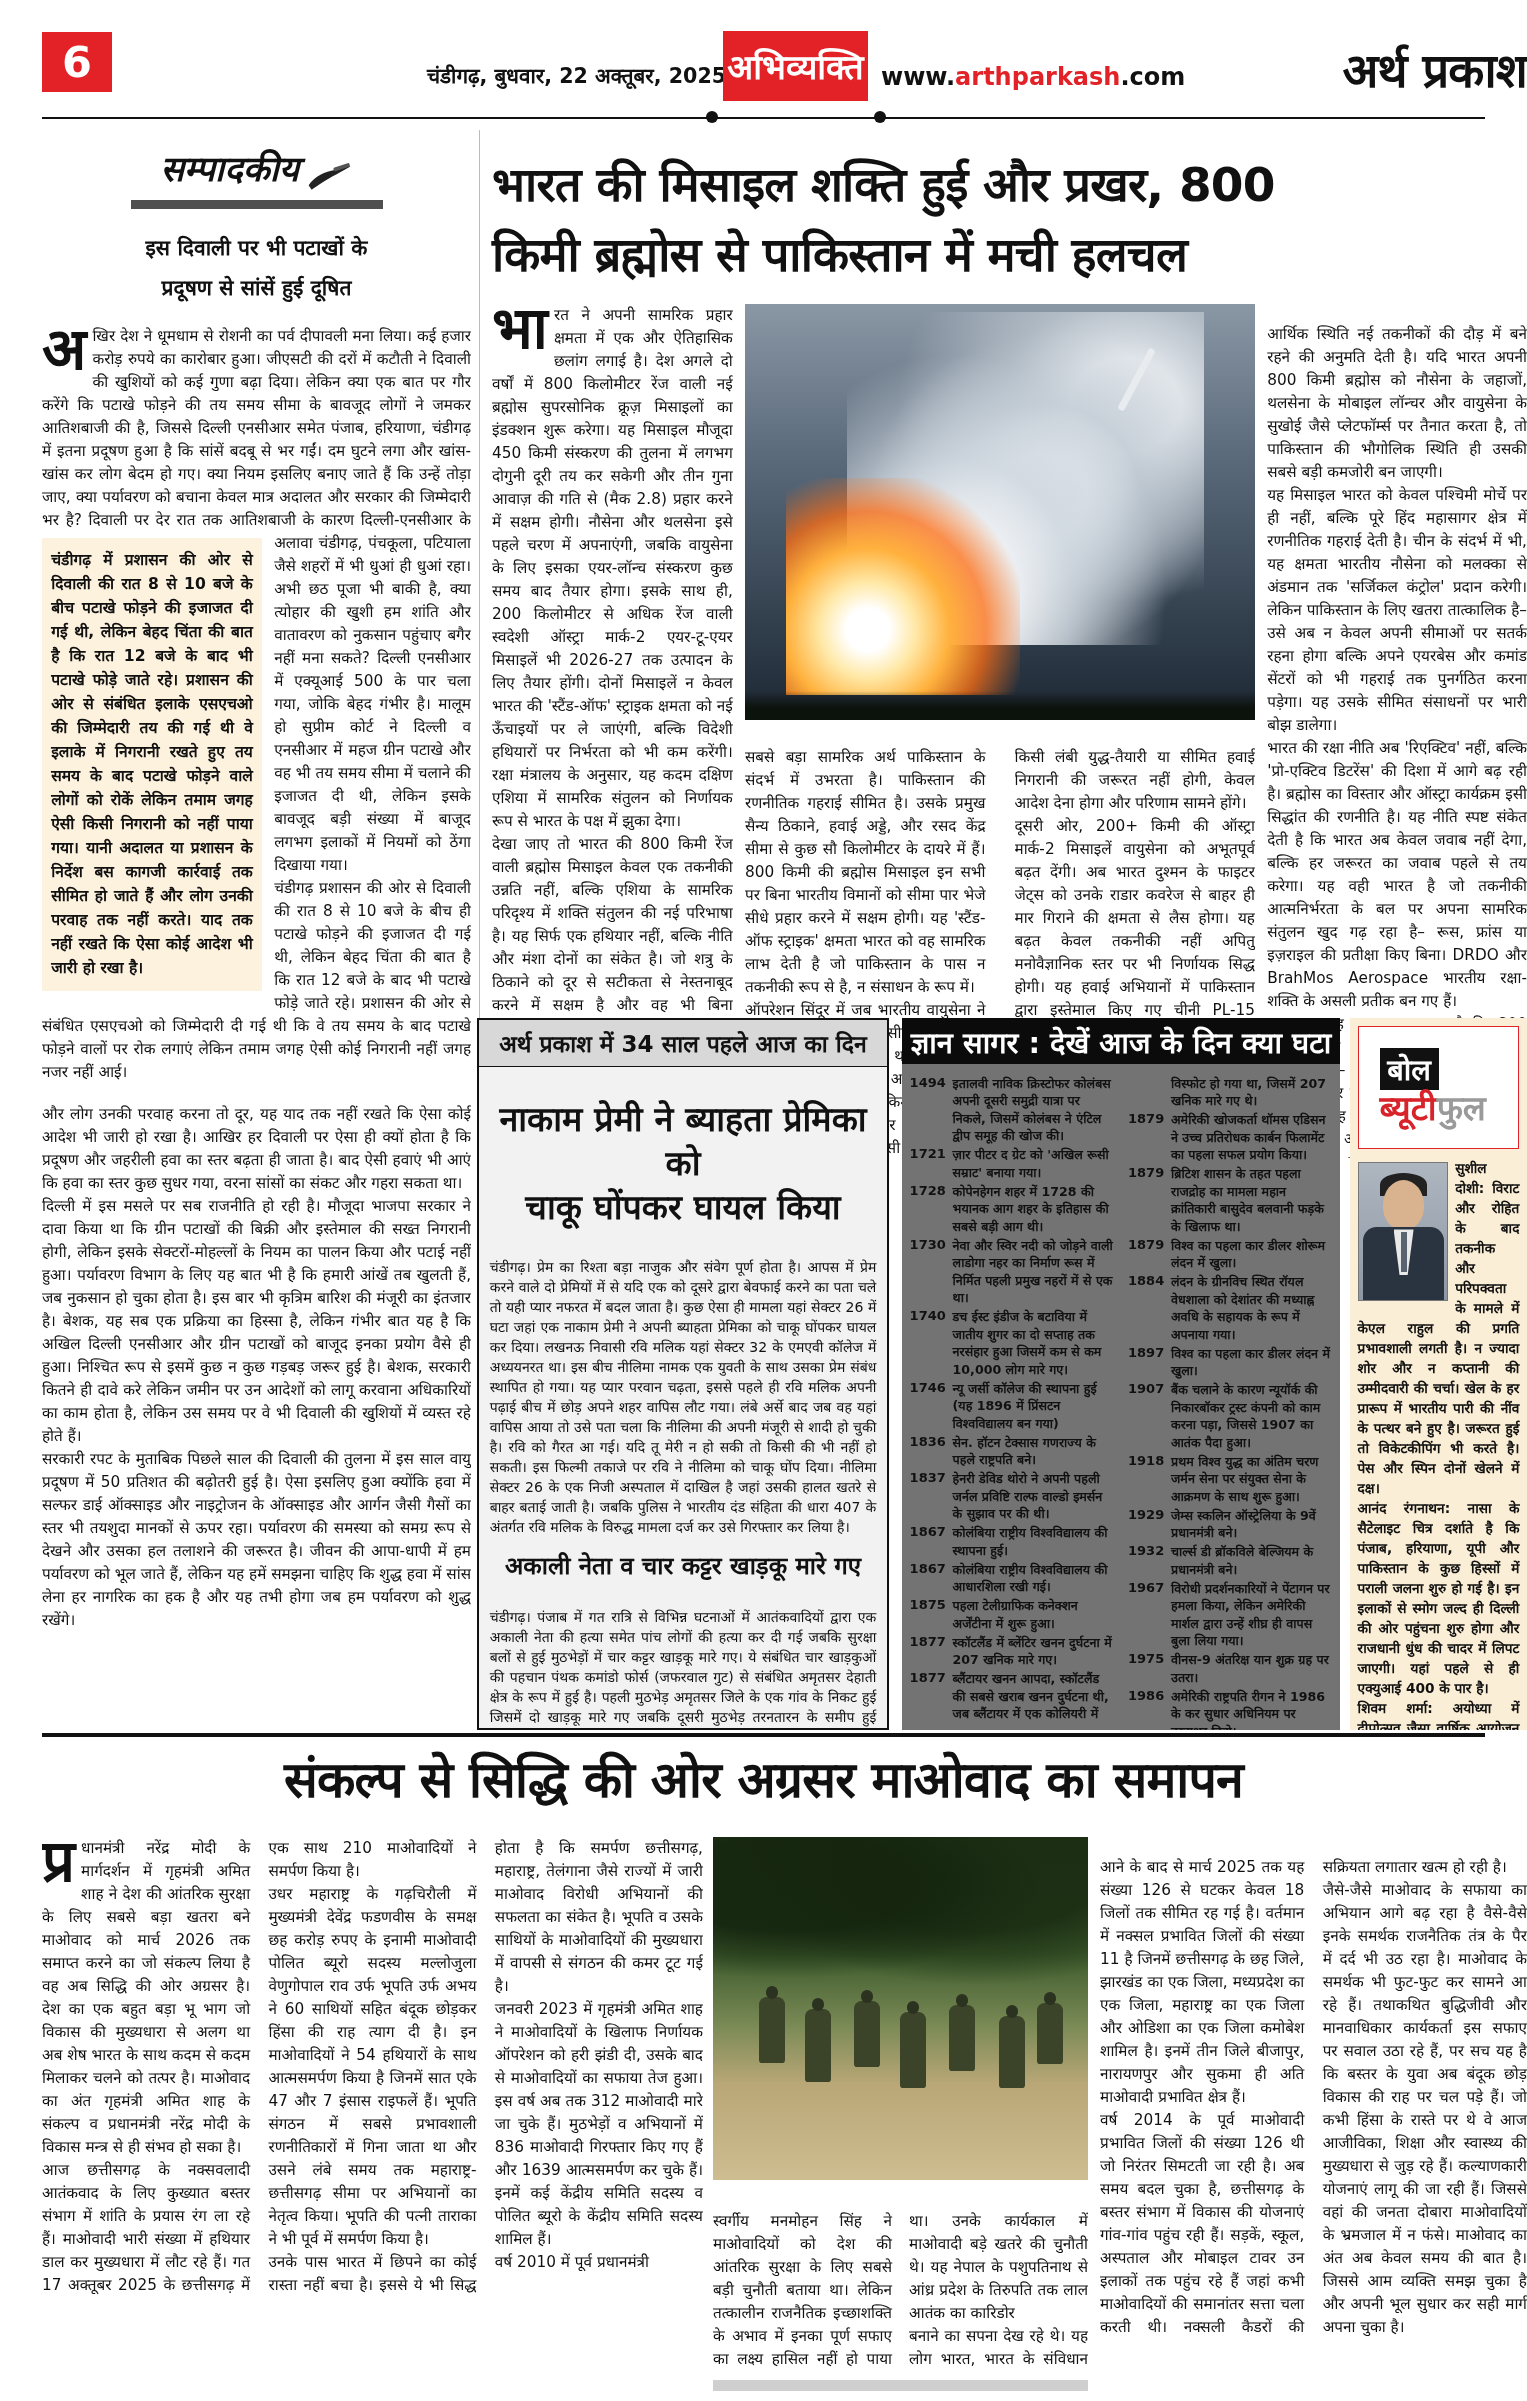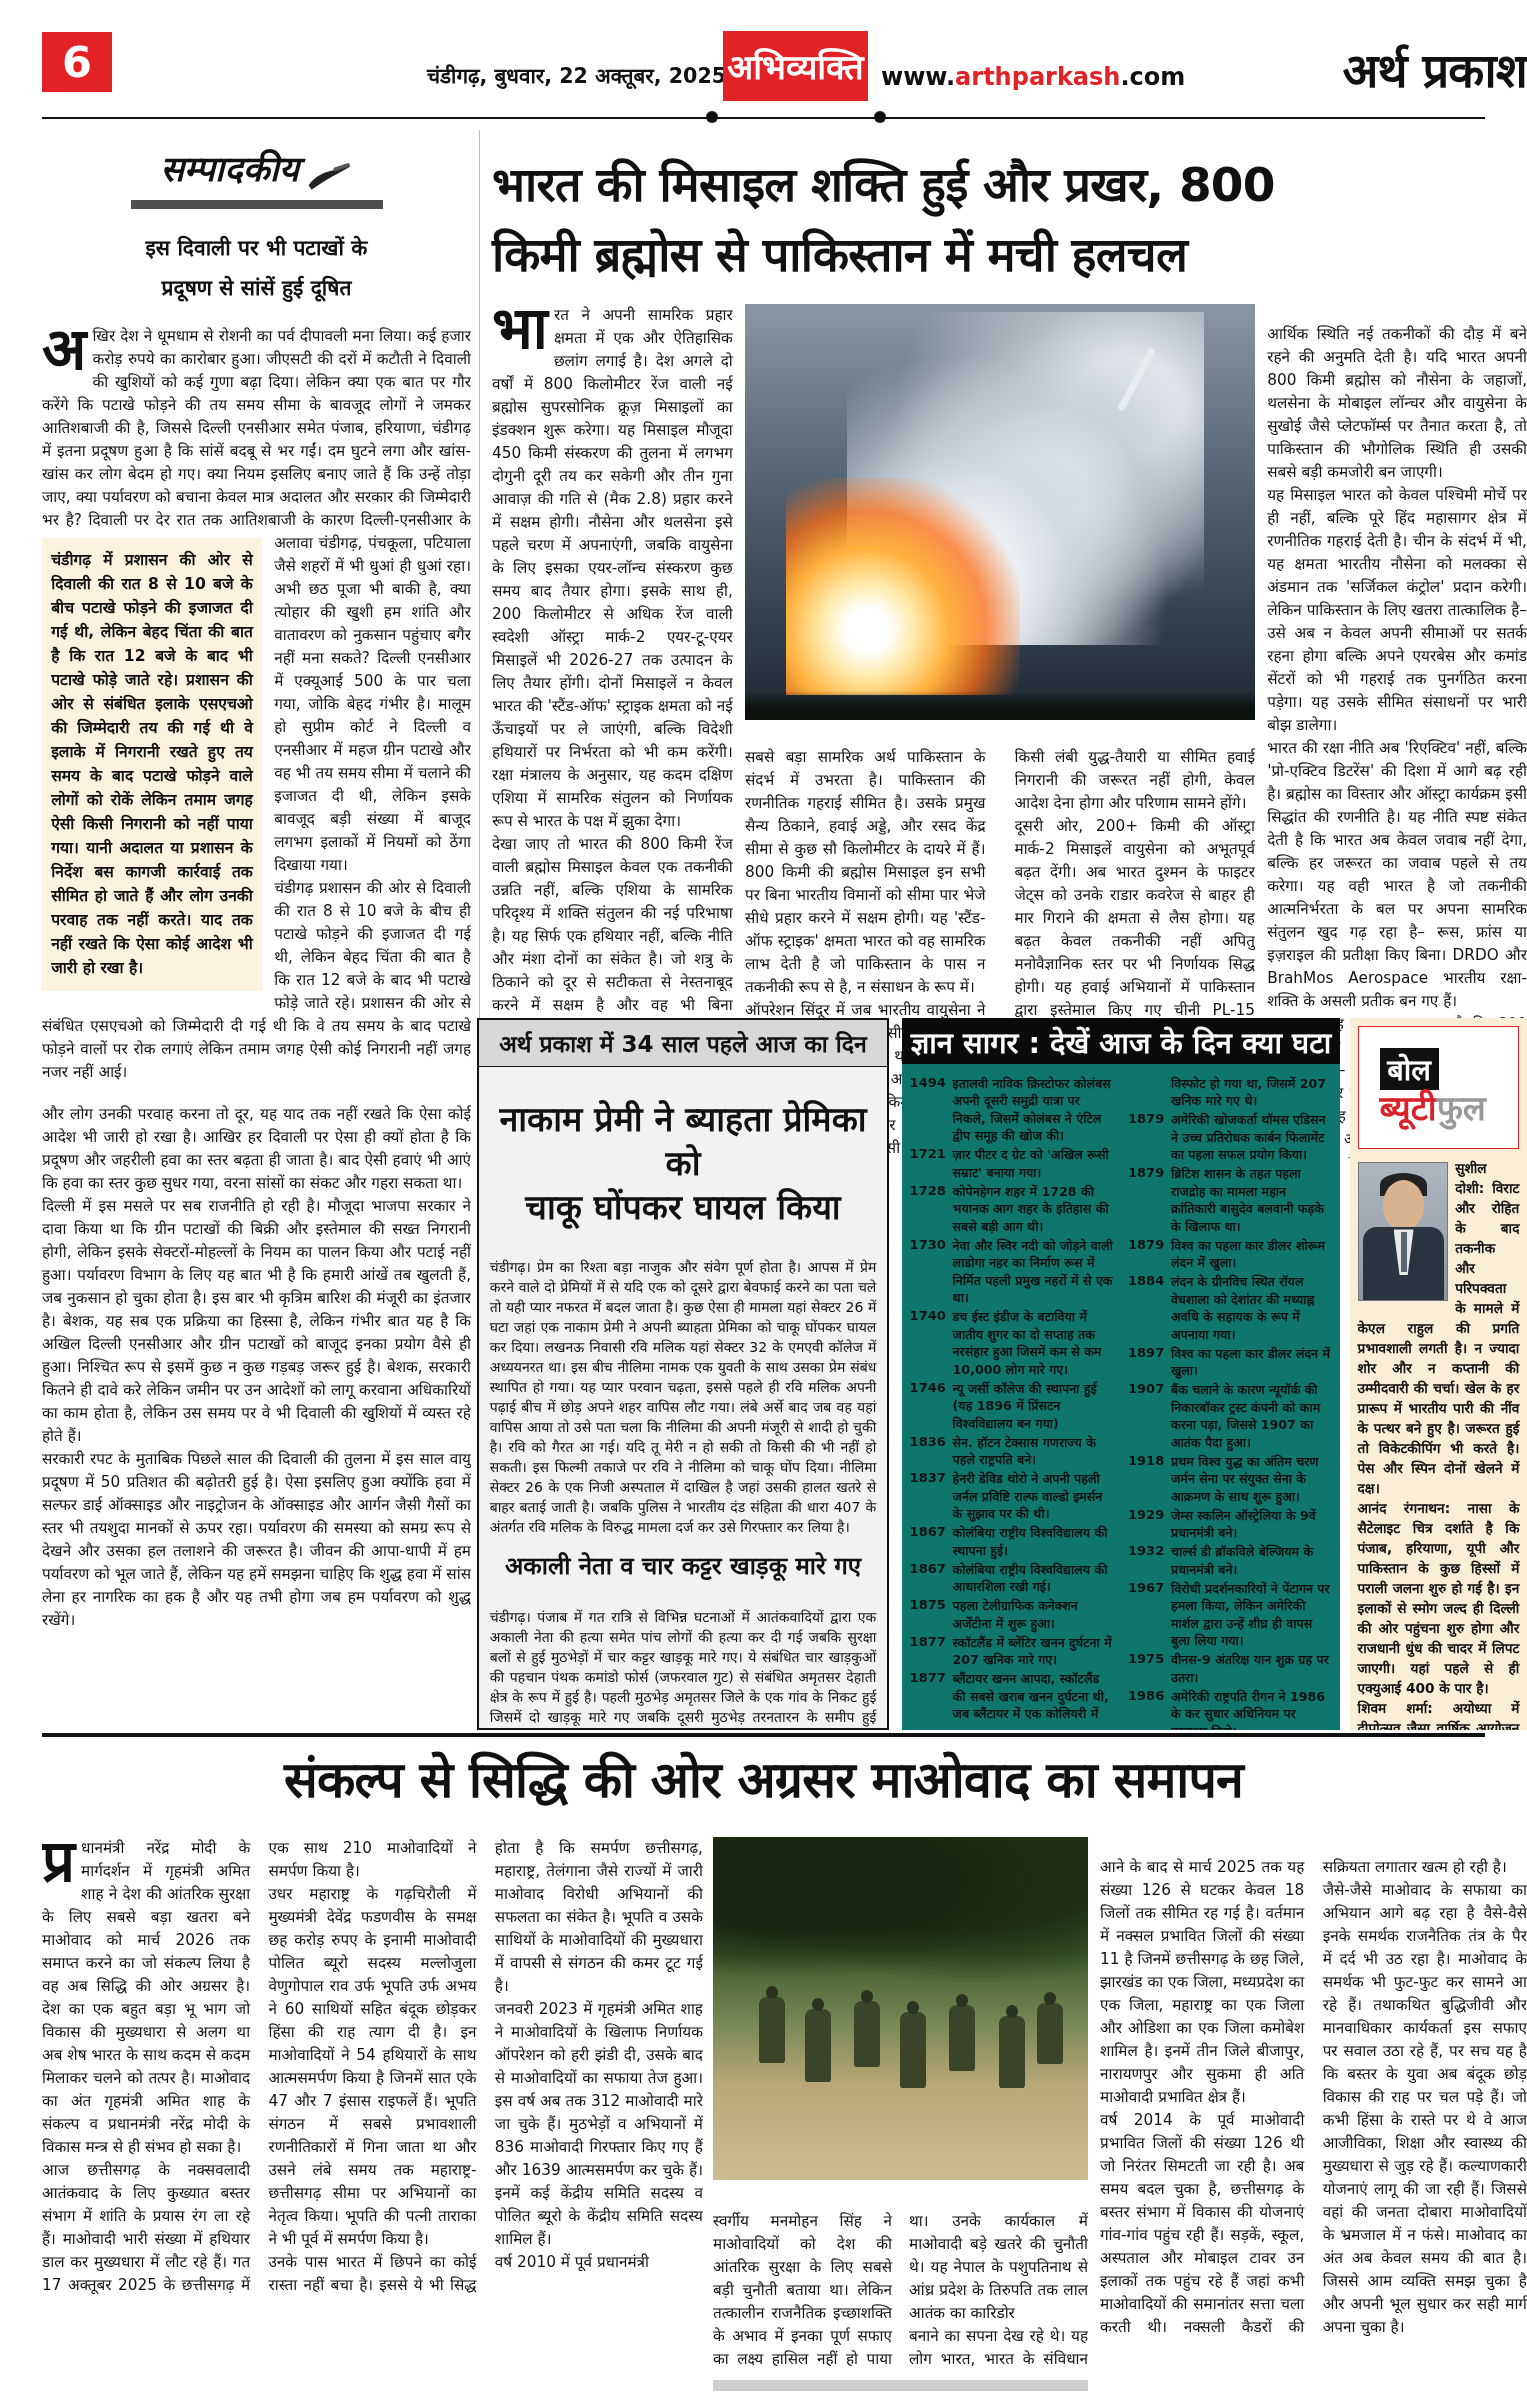--- a/index.html
+++ b/index.html
@@ -66,21 +66,21 @@
   .box34-kicker { height:47px; background:#d8d8d8; border-bottom:1.5px solid #111; display:flex; align-items:center; justify-content:center;
                   font-size:23px; font-weight:bold; }
   .box34-head { font-size:34px; line-height:44px; font-weight:bold; text-align:center; padding:10.7px 7.6px 6.1px 7.6px; }
   .box34-body { font-size:14px; line-height:20px; padding:3.1px 10.7px; }
   .box34-head2 { font-size:24px; font-weight:bold; text-align:center; padding:7.6px 4.6px 4.6px 4.6px; }
 
   
   .gyan { left:902px; top:1018px; width:438px; height:712px; overflow:hidden; }
   .gyan-title { height:46px; background:#0b0b0b; color:#fff; font-size:29px; font-weight:bold;
                 display:flex; align-items:center; justify-content:center; }
-  .gyan-body { background:#0f766e; height:667px; display:flex; gap:14px; padding:10.7px 7.6px; }
+  .gyan-body { background:#737373; height:667px; display:flex; gap:14px; padding:10.7px 7.6px; }
   .gyan-col { width:50%; }
   .g-row { display:flex; margin-bottom:1.5px; }
   .g-year { width:43px; flex:none; font-size:13px; font-weight:bold; }
   .g-text { font-size:12.6px; line-height:17.5px; font-weight:600; }
 
   
   .bol { left:1350px; top:1018px; width:177px; height:712px; background:#fbeed6; padding:7.6px 7.6px; overflow:hidden; }
   .bol-logo { background:#fff; border:1.5px solid #e32228; padding:21px; margin-bottom:9.2px; }
   .bol-b { display:inline-block; background:#111; color:#fff; font-size:29px; font-weight:bold; padding:1.5px 7.6px; }
   .bol-line2 { font-size:34px; font-weight:bold; line-height:37px; }

